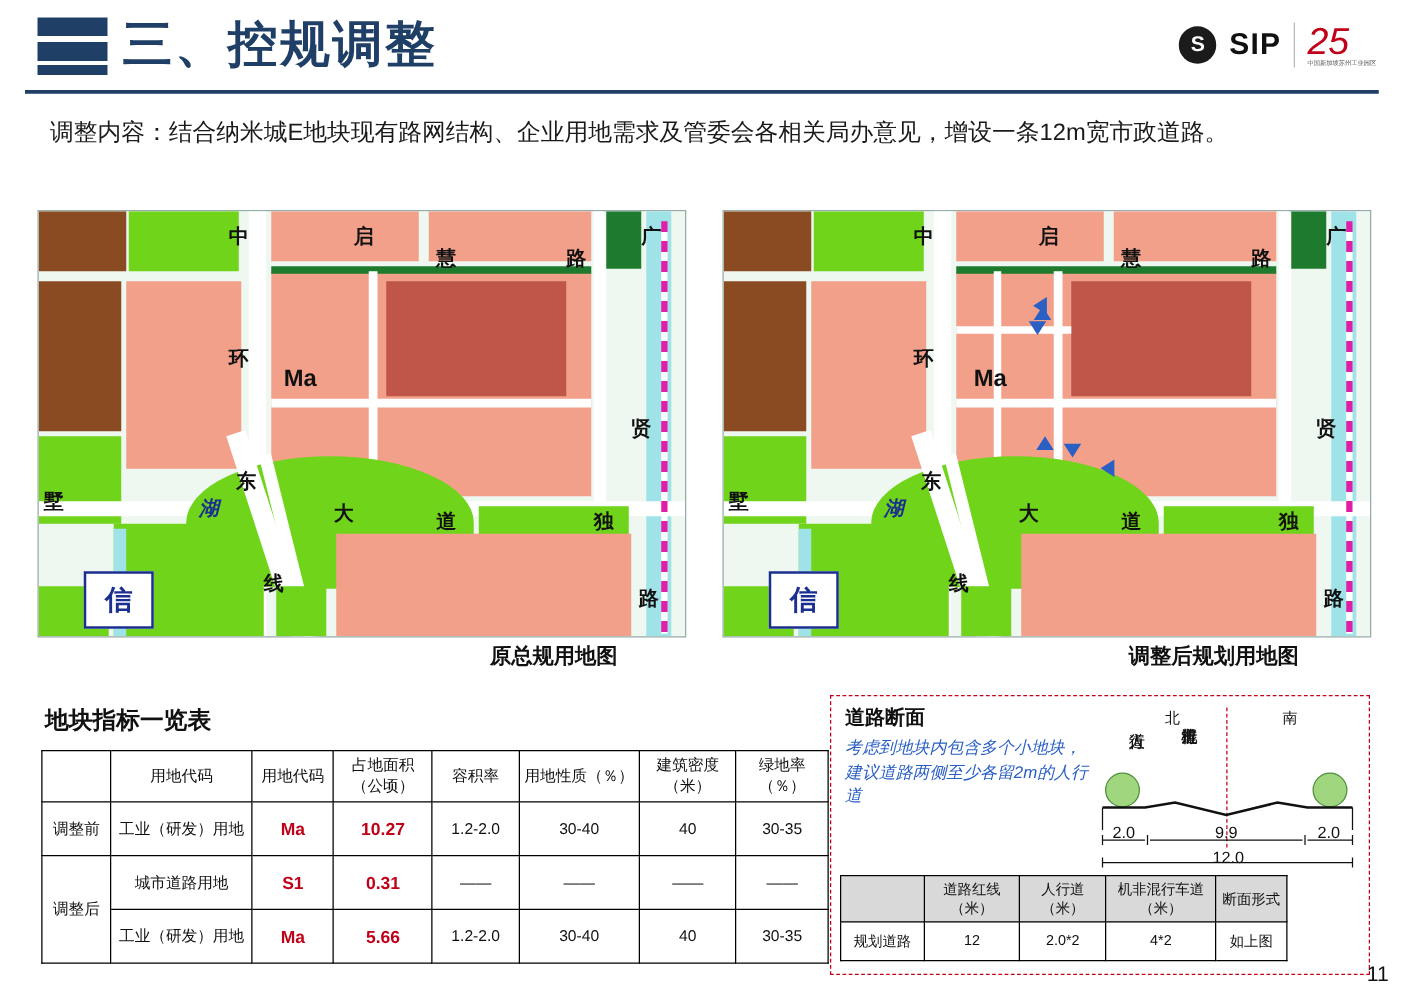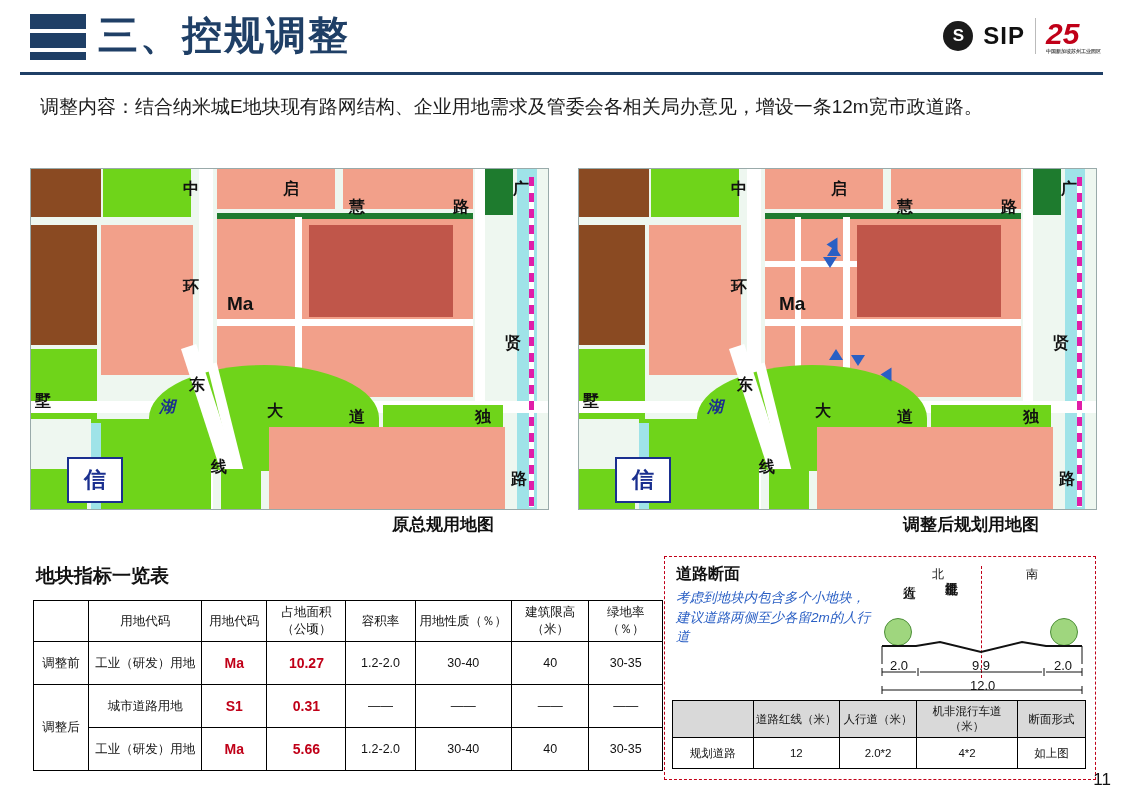--- a/index.html
+++ b/index.html
@@ -13,21 +13,21 @@
   .hdr-bar{position:absolute;left:30px;top:14px;width:56px;height:46px;
     background:linear-gradient(180deg,#1f3f66 0 33%,#ffffff 33% 42%,#1f3f66 42% 75%,#ffffff 75% 83%,#1f3f66 83% 100%);}
   .hdr-title{position:absolute;left:98px;top:8px;font-size:40px;font-weight:bold;color:#1f3f66;
     letter-spacing:2px;font-family:"DejaVu Sans","Liberation Sans",sans-serif;}
   .hdr-rule{position:absolute;left:20px;top:72px;width:1083px;height:3px;background:#1f3f66;}
   .logo{position:absolute;right:22px;top:14px;height:44px;display:flex;align-items:center;gap:10px;}
   .logo-mark{width:30px;height:30px;border-radius:50%;background:#1b1b1b;color:#fff;
     display:flex;align-items:center;justify-content:center;font-size:17px;font-weight:bold;}
   .logo-txt{font-size:24px;font-weight:bold;color:#111;letter-spacing:1px;}
   .logo-div{width:1px;height:36px;background:#bbb;}
-  .logo-25{font-size:30px;font-weight:bold;color:#c00018;font-style:italic;line-height:1;}
+  .logo-25{font-size:30px;font-weight:normal;color:#c00018;font-style:italic;line-height:1;}
   .logo-25 small{display:block;font-size:5px;color:#555;font-style:normal;letter-spacing:0;}
 
   
   .intro{position:absolute;left:40px;top:93px;width:1050px;font-size:19px;color:#1a1a1a;line-height:1.45;}
 
   
   .map{position:absolute;top:168px;width:517px;height:340px;border:1px solid #9aa;overflow:hidden;background:#e9f7f2;}
   .map.left{left:30px;}
   .map.right{left:578px;}
   .map-cap{position:absolute;top:513px;font-size:17px;font-weight:bold;color:#111;}
@@ -63,21 +63,21 @@
   
   .rs{position:absolute;left:664px;top:556px;width:430px;height:222px;border:1px dashed #c00018;background:#fff;}
   .rs-title{position:absolute;left:676px;top:564px;font-size:16px;font-weight:bold;color:#111;}
   .rs-note{position:absolute;left:676px;top:588px;width:200px;font-size:13.5px;color:#2a5fc4;
     font-style:italic;line-height:1.45;}
   .rs-dia{position:absolute;left:880px;top:566px;width:205px;height:125px;}
   .rs-tree{position:absolute;width:26px;height:26px;border-radius:50%;background:#9fd67e;border:1px solid #4e8f3a;}
   .rs-lbl{position:absolute;font-size:13px;color:#111;}
   .rs-lbl.v{writing-mode:vertical-rl;}
   .rs-red{position:absolute;width:0;border-left:1px dashed #c00018;}
-  table.sec{position:absolute;left:672px;top:700px;border-collapse:collapse;width:414px;font-size:11.5px;color:#111;}
+  table.sec{position:absolute;left:672px;top:700px;border-collapse:collapse;width:358px;font-size:11.5px;color:#111;}
   table.sec td,table.sec th{border:1px solid #000;text-align:center;vertical-align:middle;padding:2px;}
   table.sec th{background:#d9d9d9;font-weight:normal;height:32px;}
   table.sec td{height:26px;}
 
   .pagenum{position:absolute;right:12px;bottom:4px;font-size:17px;color:#111;}
 </style>
 </head>
 <body>
 
 <div class="header">
@@ -228,21 +228,21 @@
 <div class="tbl-title">地块指标一览表</div>
 <table class="idx">
   <tbody>
       <tr>
     <th style="width:52px"></th>
     <th style="width:112px">用地代码</th>
     <th style="width:62px">用地代码</th>
     <th style="width:76px">占地面积（公顷）</th>
     <th style="width:66px">容积率</th>
     <th style="width:94px">用地性质（％）</th>
-    <th style="width:74px">建筑限高（米）</th>
+    <th style="width:74px">建筑密度（米）</th>
     <th style="width:70px">绿地率（％）</th>
   </tr>
   <tr>
     <td>调整前</td>
     <td>工业（研发）用地</td>
     <td class="mred">Ma</td>
     <td class="mred">10.27</td>
     <td>1.2-2.0</td>
     <td>30-40</td>
     <td>40</td>

